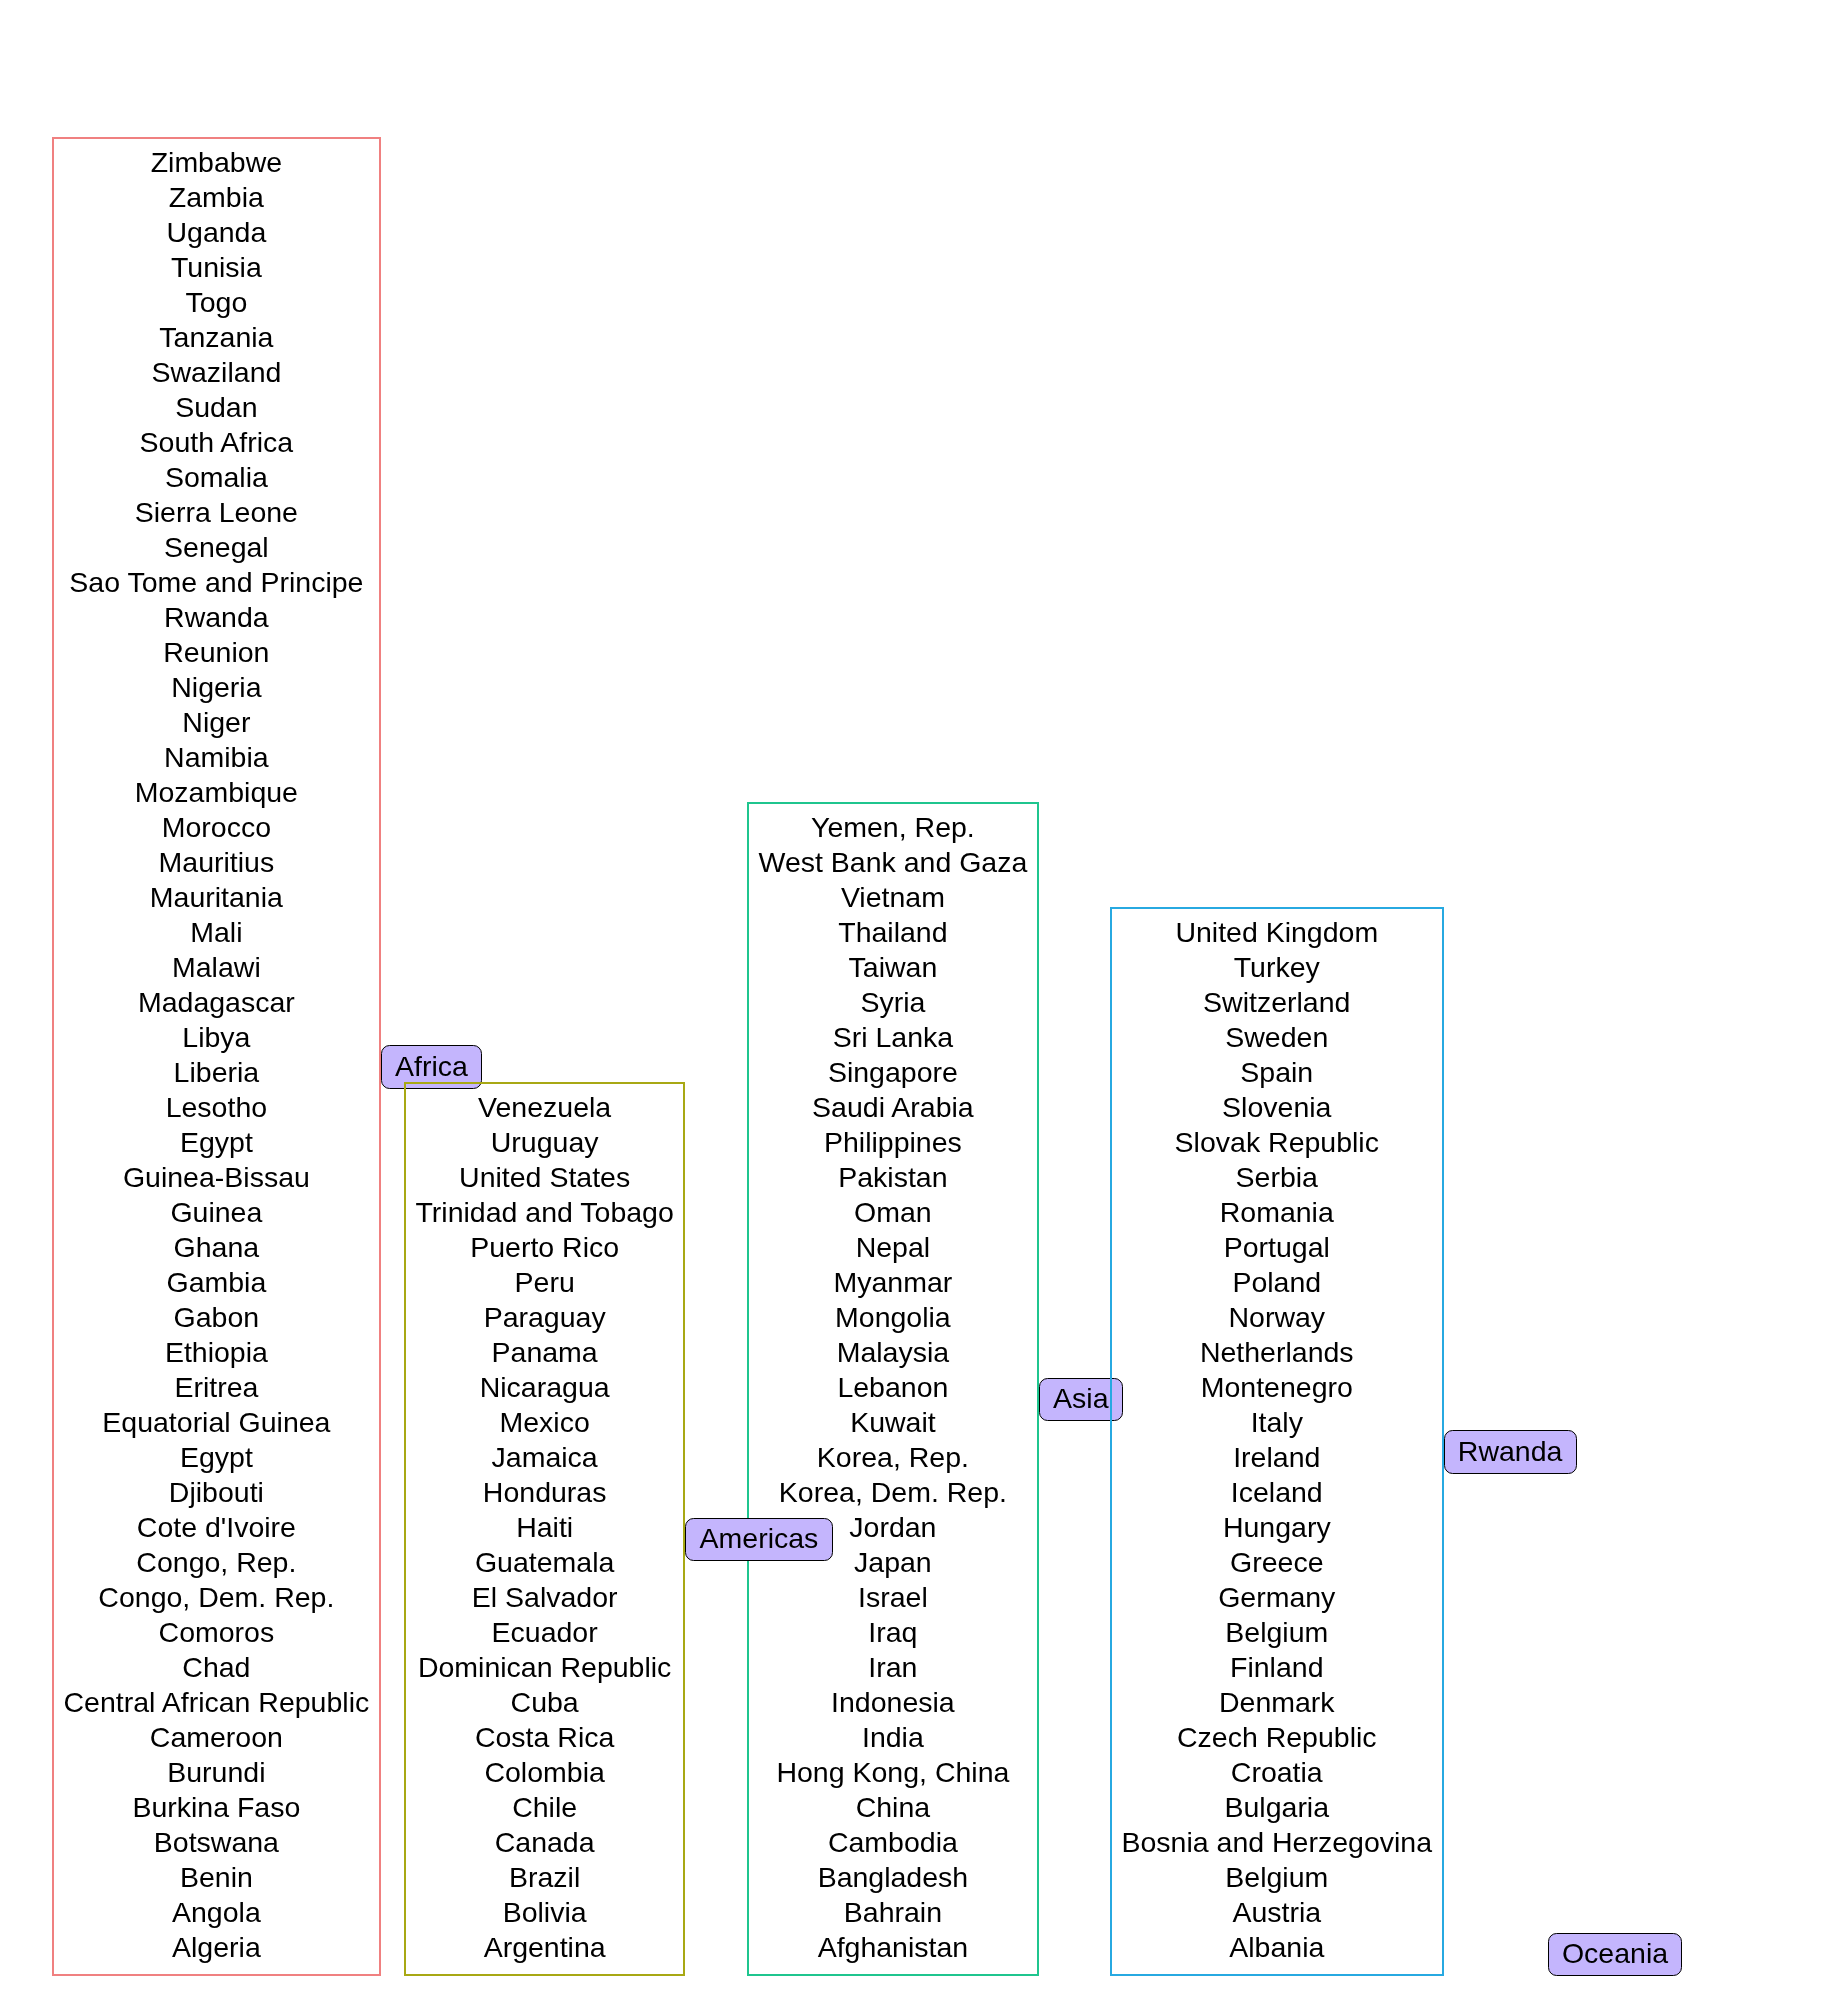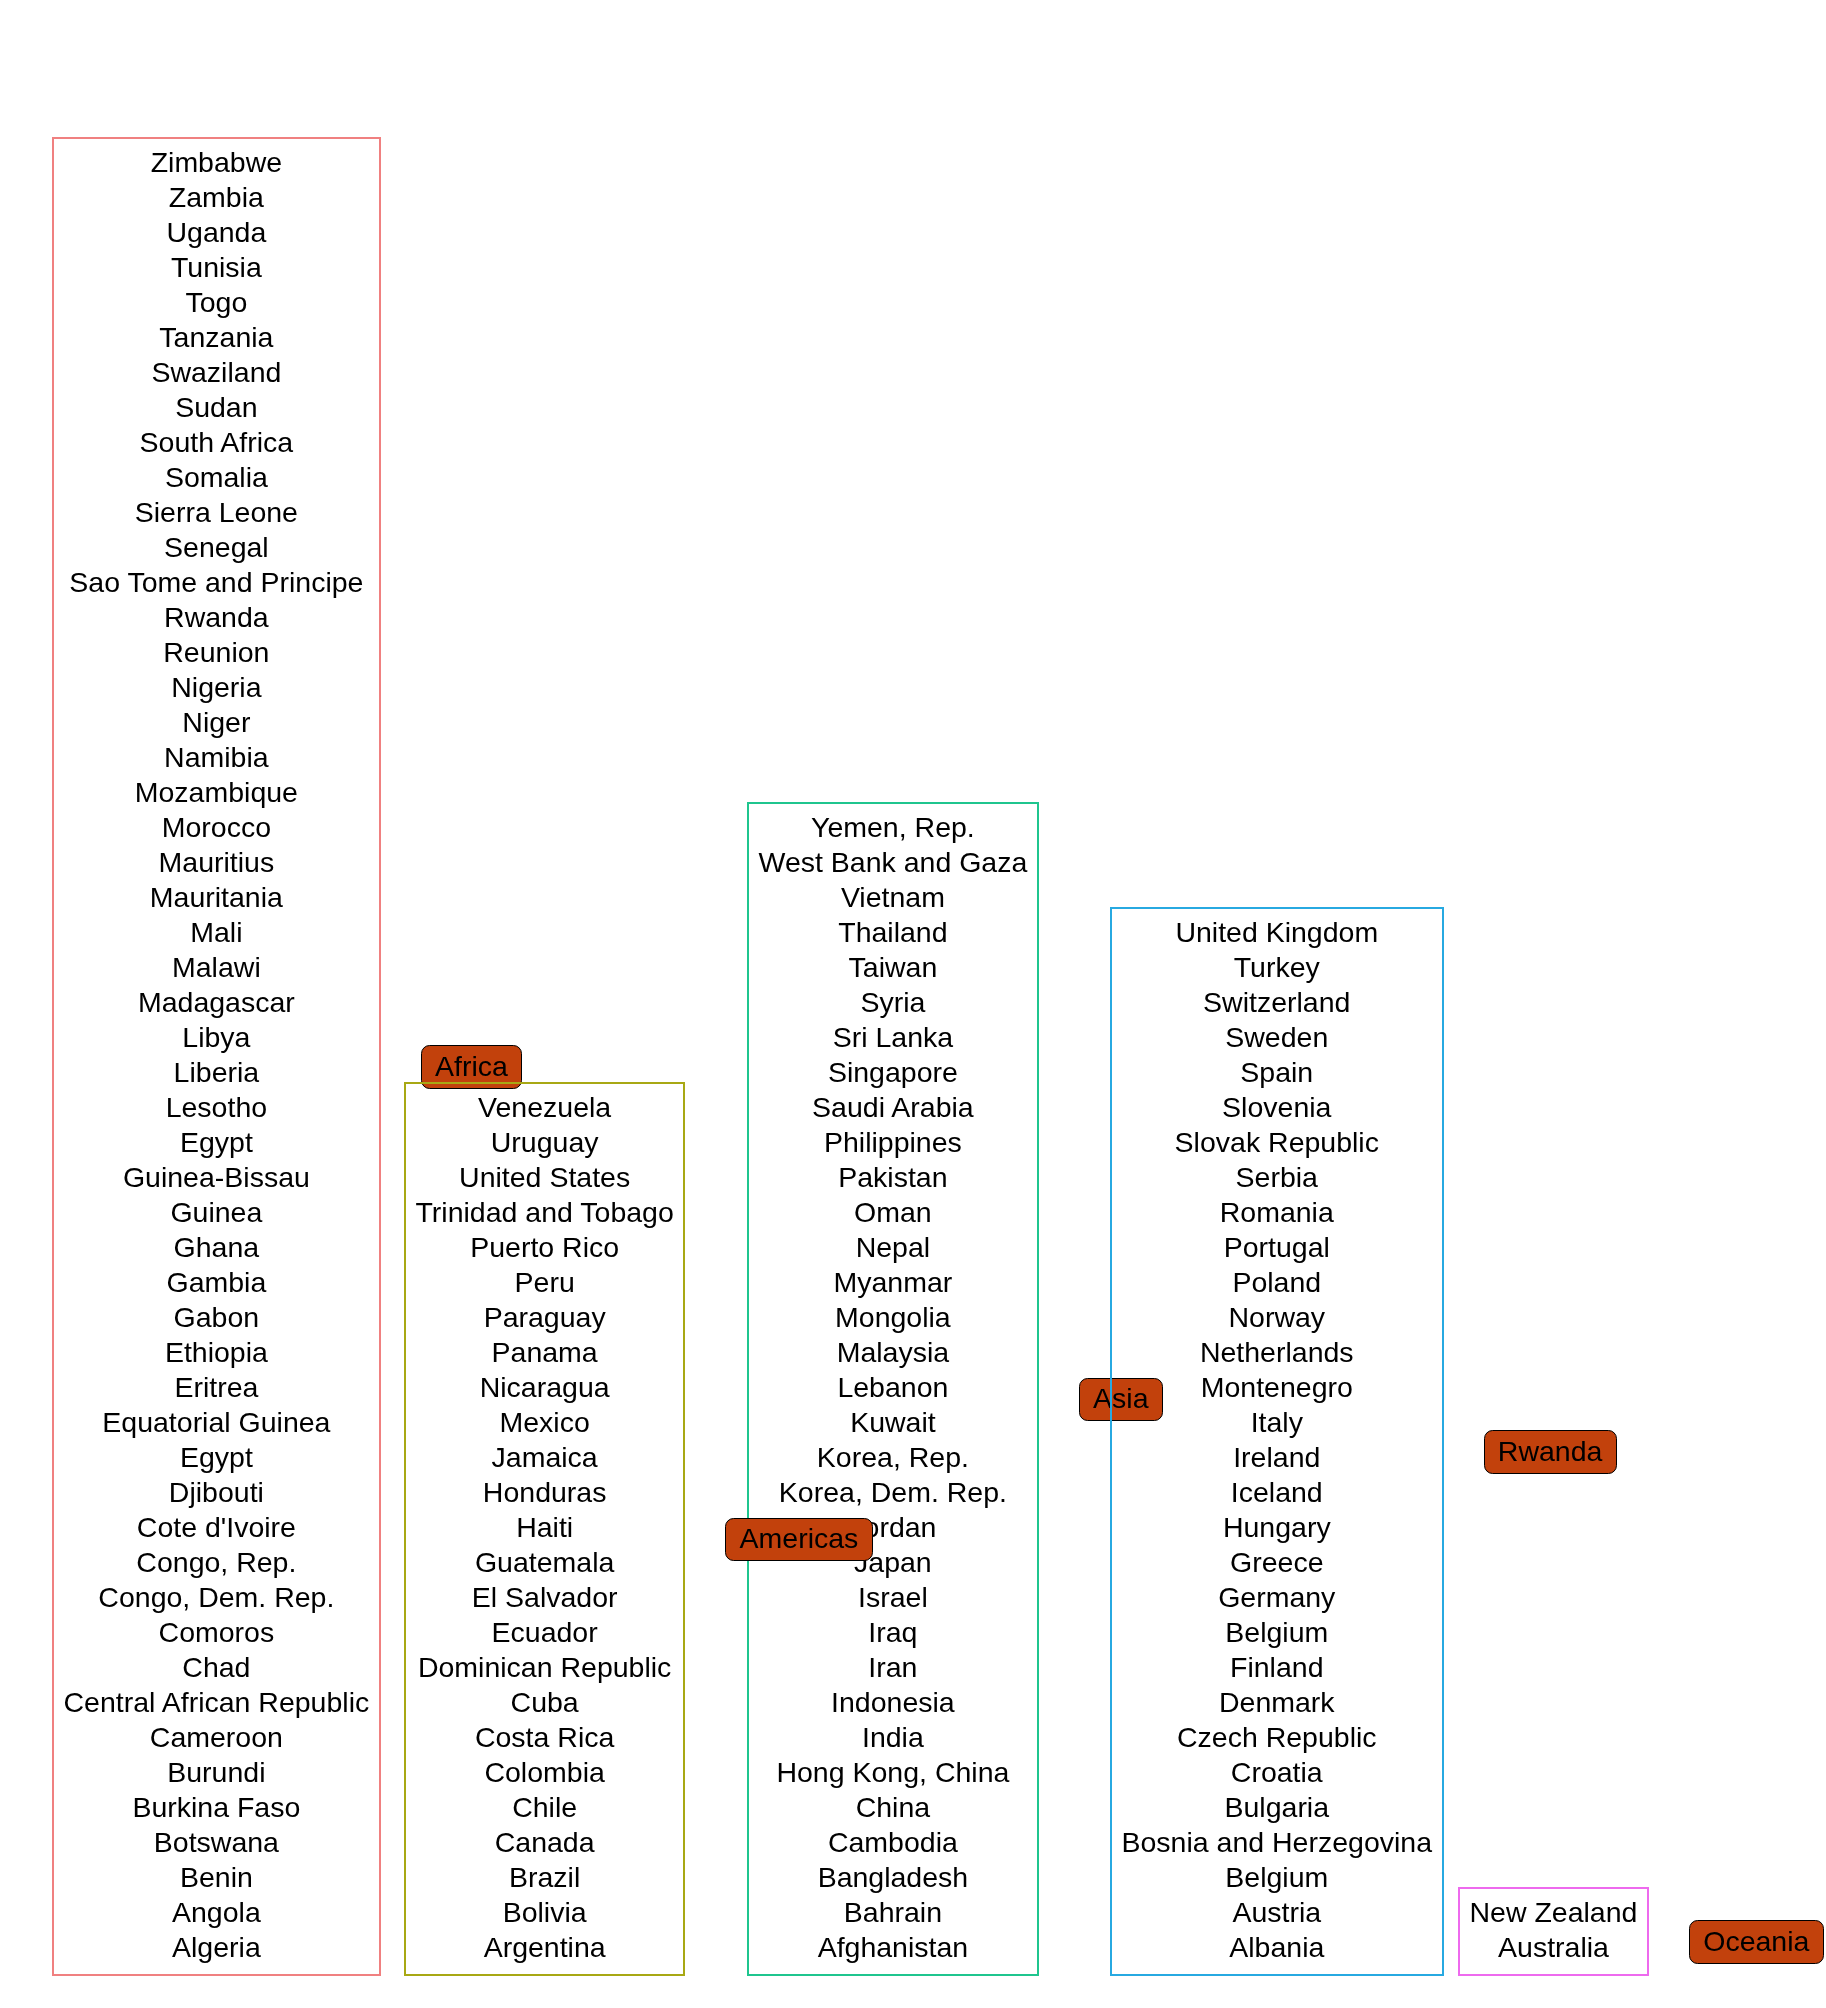--- a/index.html
+++ b/index.html
@@ -53,27 +53,26 @@
     margin-top: 21px;
     display: flex;
     justify-content: center;
     width: 100%;
   }
 
   .continent-label {
     box-sizing: border-box;
     border: 1.9px solid #000000;
     border-radius: 8.6px;
-    background: #c2410c;
+    background: #c4b5fd;
     font-size: 28.5px;
     line-height: 32px;
     padding: 3.8px 13.3px 5.7px 13.3px;
     text-align: center;
     white-space: nowrap;
-    margin-left: 40px;
   }
 
   
   #col-africa   { left: 52px;   width: 323px; bottom: 33px; }
   #col-americas { left: 404px;  width: 306px; bottom: 33px; }
   #col-asia     { left: 747px;  width: 321px; bottom: 33px; }
   #col-europe   { left: 1110px; width: 323px; bottom: 33px; }
   #col-oceania  { left: 1458px; width: 314px; bottom: 33px; }
 </style>
 </head>
@@ -255,25 +254,19 @@
           <div class="country-item">Austria</div>
           <div class="country-item">Albania</div>
         </div>
     </div>
     <div class="continent-label-wrap">
       <div class="continent-label">Rwanda</div>
     </div>
   </div>
 
   <div class="continent-col" id="col-oceania">
-    <div class="country-box" style="border-color: rgb(238, 106, 238);">
-      <div class="country-list">
-          <div class="country-item">New Zealand</div>
-          <div class="country-item">Australia</div>
-        </div>
-    </div>
     <div class="continent-label-wrap">
       <div class="continent-label">Oceania</div>
     </div>
   </div>
 
 </div>
 
 
 </body></html>

